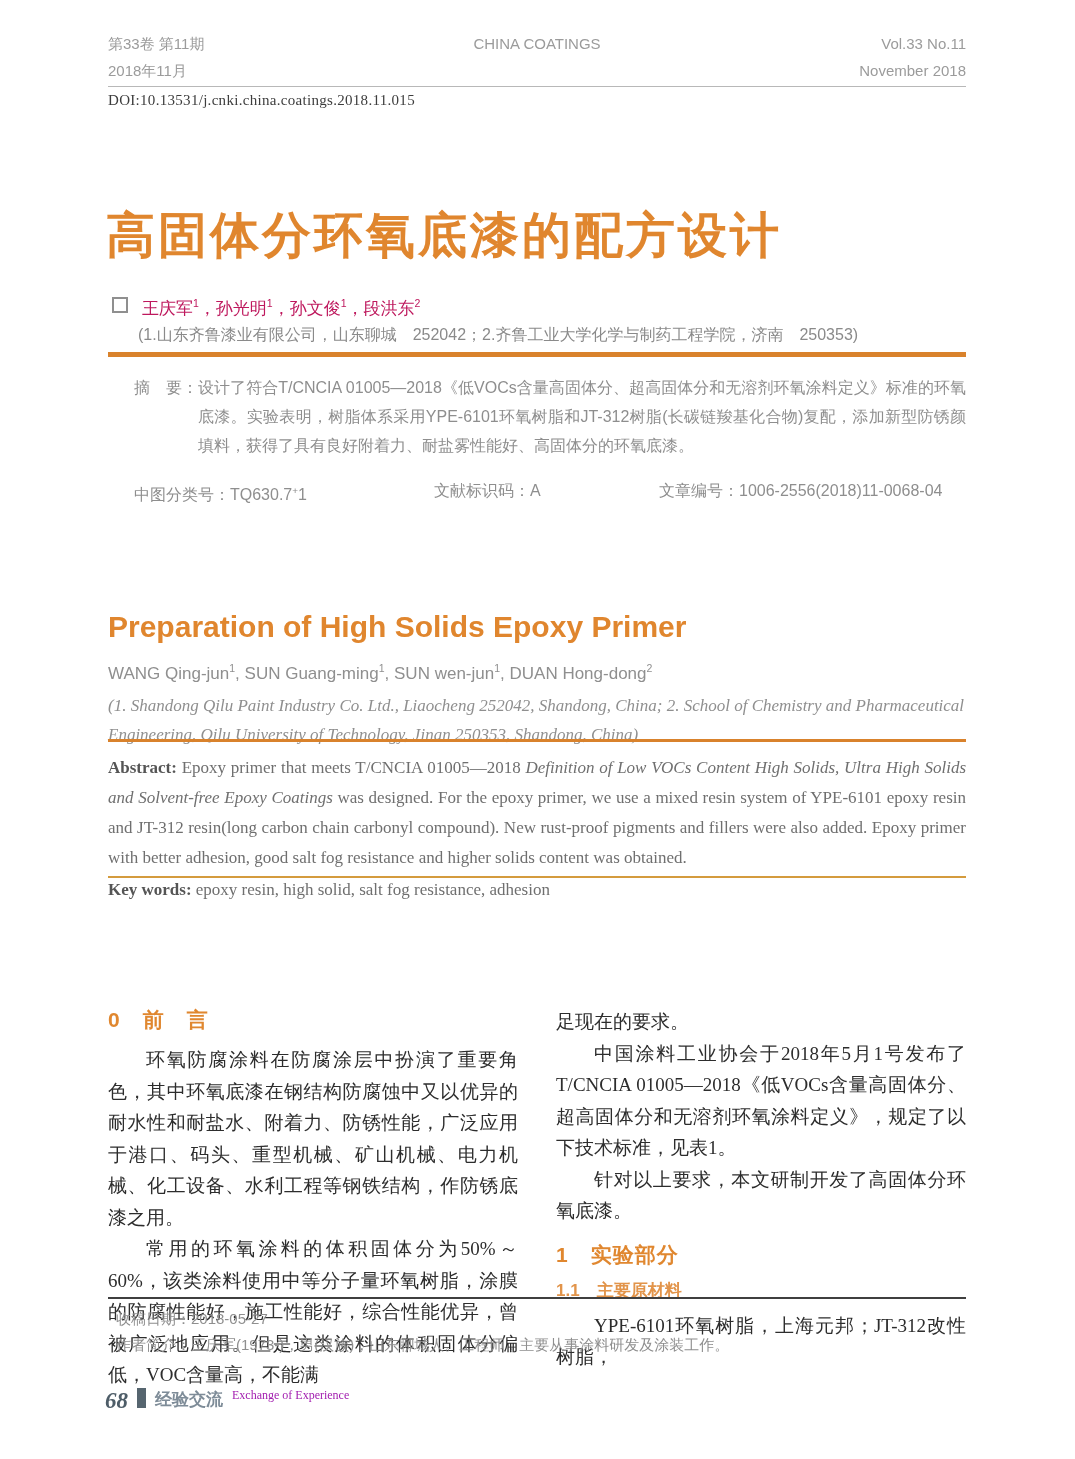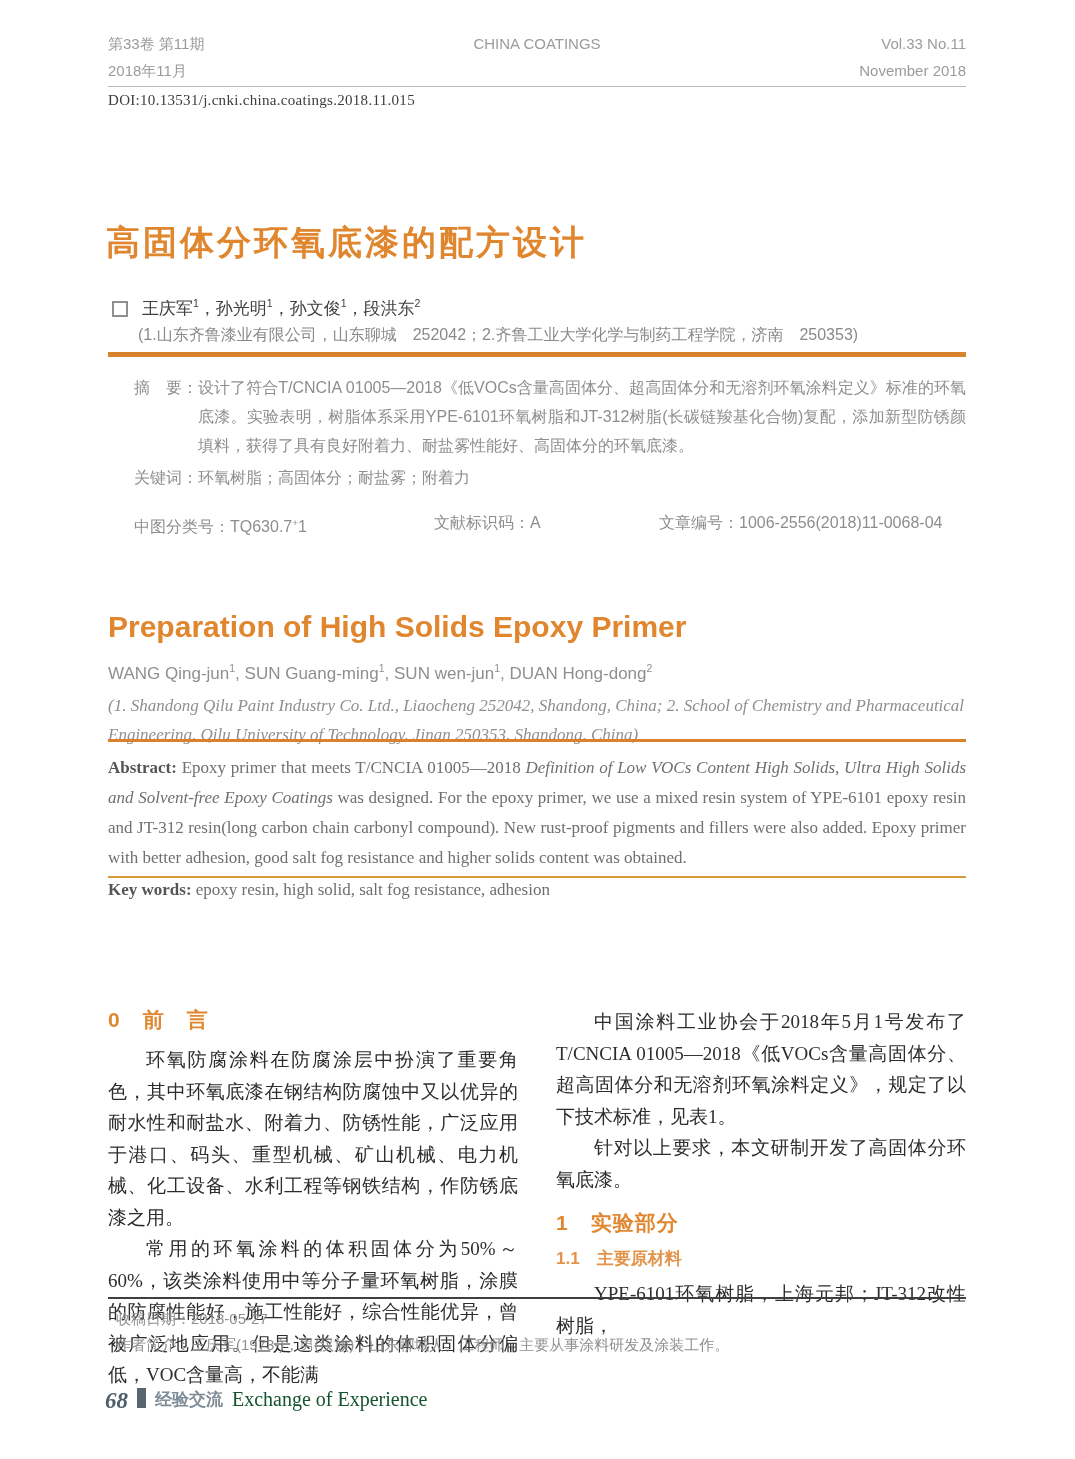--- a/index.html
+++ b/index.html
@@ -6,22 +6,22 @@
   body{width:1075px;height:1459px;position:relative;font-family:"Liberation Serif",serif;-webkit-font-smoothing:antialiased;}
   .abs{position:absolute;}
   
   .header-row{top:30px;left:108px;width:858px;display:flex;font-family:"Liberation Sans",sans-serif;font-size:15px;color:#9b9b9b;line-height:27px;}
   .h-cell{flex:1;}
   .h-center{text-align:center;}
   .h-right{text-align:right;}
   .header-rule{top:86px;left:108px;width:858px;height:1px;background:#b8b8b8;}
   .doi{top:92px;left:108px;font-size:15px;color:#3d3d3d;letter-spacing:.3px;}
   
-  .cn-title{top:220px;left:106px;font-family:"Liberation Sans",sans-serif;font-weight:bold;font-size:34px;letter-spacing:3px;color:#e0862e;}
-  .cn-authors{top:297px;left:112px;font-family:"Liberation Sans",sans-serif;font-size:17px;color:#404040;display:flex;align-items:center;}
+  .cn-title{top:203px;left:106px;font-family:"Liberation Sans",sans-serif;font-weight:bold;font-size:49px;letter-spacing:3px;color:#e0862e;}
+  .cn-authors{top:297px;left:112px;font-family:"Liberation Sans",sans-serif;font-size:17px;color:#be185d;display:flex;}
   .author-marker{display:inline-block;width:12px;height:12px;border:2px solid #8f8f8f;margin-right:14px;}
   sup{font-size:.62em;}
   .cn-affil{top:325px;left:138px;font-family:"Liberation Sans",sans-serif;font-size:16px;color:#8a8a8a;}
   .rule-thick{top:352px;left:108px;width:858px;height:5px;background:#d9822c;}
   
   .cn-abstract{top:373px;left:134px;width:832px;font-family:"Liberation Sans",sans-serif;font-size:16px;color:#8e8e8e;line-height:29px;}
   .hang{display:flex;}
   .hang-label{flex:0 0 auto;white-space:pre;}
   .hang-body{flex:1;text-align:justify;}
   .cn-keywords{margin-top:3px;}
@@ -48,21 +48,21 @@
   .col p.noindent{text-indent:0;}
   .col .sec-h.mt{margin-top:14px;}
   
   .footnote-rule{top:1297px;left:108px;width:858px;height:2px;background:#3f3f3f;}
   .footnote{top:1306px;left:116px;width:858px;font-family:"Liberation Sans",sans-serif;font-size:15px;color:#8f8f8f;line-height:26px;}
   
   .footer{top:1388px;left:105px;display:flex;align-items:flex-start;gap:9px;}
   .pnum{font-size:23px;font-weight:bold;font-style:italic;color:#4e5d68;}
   .fbar{width:9px;height:20px;background:#56656f;}
   .fcn{font-family:"Liberation Sans",sans-serif;font-weight:bold;font-size:17px;color:#7e8c98;}
-  .fen{font-size:20px;color:#14532d;}
+  .fen{font-size:12px;color:#a21caf;}
 </style>
 </head>
 <body>
 
 <div class="abs header-row">
   <div class="h-cell">
     <div>第33卷 第11期</div>
     <div>2018年11月</div>
   </div>
   <div class="h-cell h-center">
@@ -86,21 +86,20 @@
   <span><span>段洪东</span><sup>2</sup><span></span></span>
 </div>
 <div class="abs cn-affil">(1.山东齐鲁漆业有限公司，山东聊城　252042；2.齐鲁工业大学化学与制药工程学院，济南　250353)</div>
 <div class="abs rule-thick"></div>
 
 <div class="abs cn-abstract">
   <div class="hang">
     <span class="hang-label">摘　要：</span>
     <span class="hang-body">设计了符合T/CNCIA 01005—2018《低VOCs含量高固体分、超高固体分和无溶剂环氧涂料定义》标准的环氧底漆。实验表明，树脂体系采用YPE-6101环氧树脂和JT-312树脂(长碳链羧基化合物)复配，添加新型防锈颜填料，获得了具有良好附着力、耐盐雾性能好、高固体分的环氧底漆。</span>
   </div>
-  <div class="cn-keywords">关键词：环氧树脂；高固体分；耐盐雾；附着力</div>
   <div class="cn-meta">
     <span class="meta-clc"><span>中图分类号：TQ630.7</span><sup>+</sup><span>1</span></span>
     <span class="meta-code">文献标识码：A</span>
     <span>文章编号：1006-2556(2018)11-0068-04</span>
   </div>
 </div>
 
 <div class="abs en-block">
   <h2 class="en-title">Preparation of High Solids Epoxy Primer</h2>
   <div class="en-authors">
@@ -123,20 +122,21 @@
 </div>
 <div class="abs rule-gold"></div>
 
 <div class="abs columns">
   <div class="col">
     <h3 class="sec-h">0　前　言</h3>
     <p>环氧防腐涂料在防腐涂层中扮演了重要角色，其中环氧底漆在钢结构防腐蚀中又以优异的耐水性和耐盐水、附着力、防锈性能，广泛应用于港口、码头、重型机械、矿山机械、电力机械、化工设备、水利工程等钢铁结构，作防锈底漆之用。</p>
     <p>常用的环氧涂料的体积固体分为50%～60%，该类涂料使用中等分子量环氧树脂，涂膜的防腐性能好，施工性能好，综合性能优异，曾被广泛地应用。但是这类涂料的体积固体分偏低，VOC含量高，不能满</p>
   </div>
   <div class="col">
+    <p class="noindent">足现在的要求。</p>
     <p>中国涂料工业协会于2018年5月1号发布了T/CNCIA 01005—2018《低VOCs含量高固体分、超高固体分和无溶剂环氧涂料定义》，规定了以下技术标准，见表1。</p>
     <p>针对以上要求，本文研制开发了高固体分环氧底漆。</p>
     <h3 class="sec-h mt">1　实验部分</h3>
     <h4 class="sec-h2">1.1　主要原材料</h4>
     <p>YPE-6101环氧树脂，上海元邦；JT-312改性树脂，</p>
   </div>
 </div>
 
 <div class="abs footnote-rule"></div>
 <div class="abs footnote">

